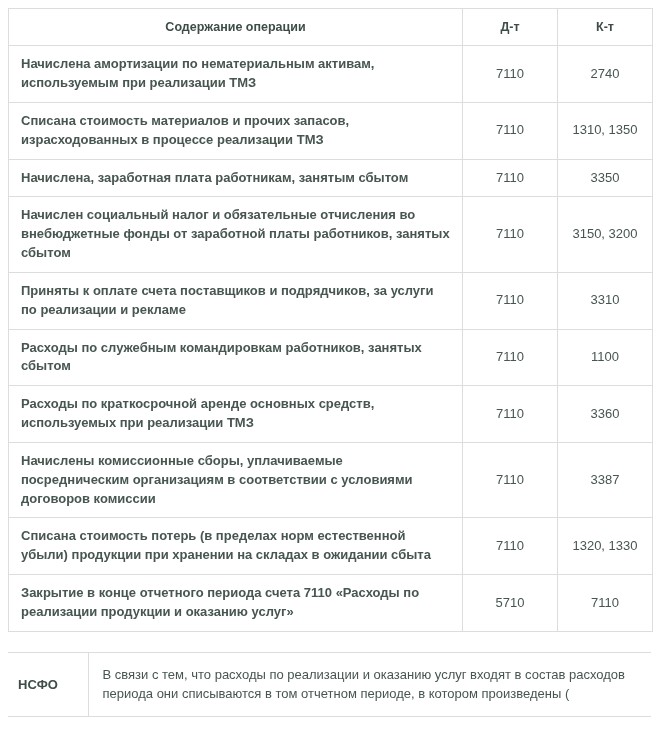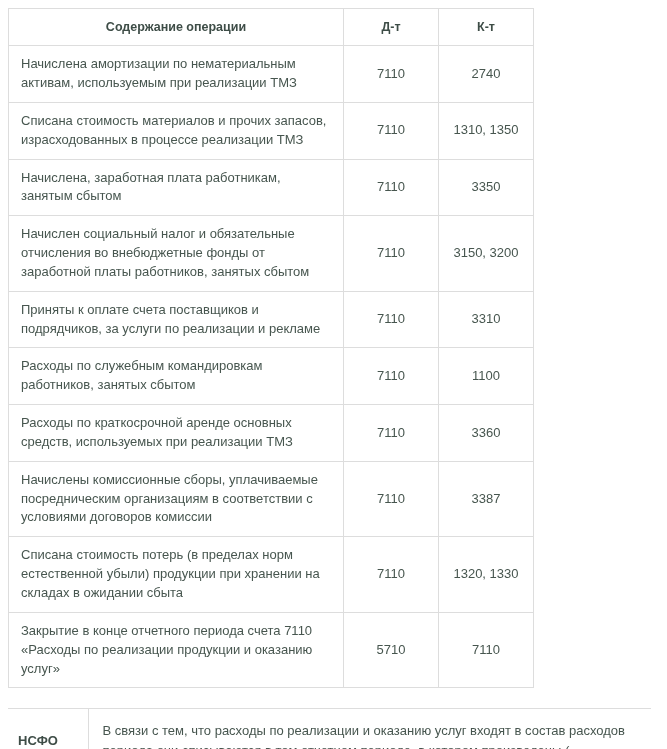--- a/index.html
+++ b/index.html
@@ -7,41 +7,42 @@
     background: #ffffff;
     font-family: "Liberation Sans", "DejaVu Sans", sans-serif;
     color: #47564f;
   }
   .page {
     width: 667px;
     min-height: 749px;
     padding: 8px 16px 20px 8px;
   }
   table.ops {
-    width: 526px;
+    width: 645px;
     border-collapse: collapse;
     font-size: 13px;
     line-height: 1.45;
   }
   table.ops th, table.ops td {
     border: 1px solid #dddddd;
   }
   table.ops th {
     font-weight: 700;
     color: #3e4d47;
     font-size: 12.5px;
     padding: 9px 10px;
     text-align: center;
     vertical-align: middle;
   }
   table.ops td.op-text {
     padding: 9px 12px;
     text-align: left;
     vertical-align: middle;
     color: #47564f;
+    font-weight: bold;
   }
   table.ops td.op-num {
     width: 95px;
     text-align: center;
     vertical-align: middle;
     padding: 9px 2px;
     color: #47564f;
   }
   table.notes {
     width: 643px;

